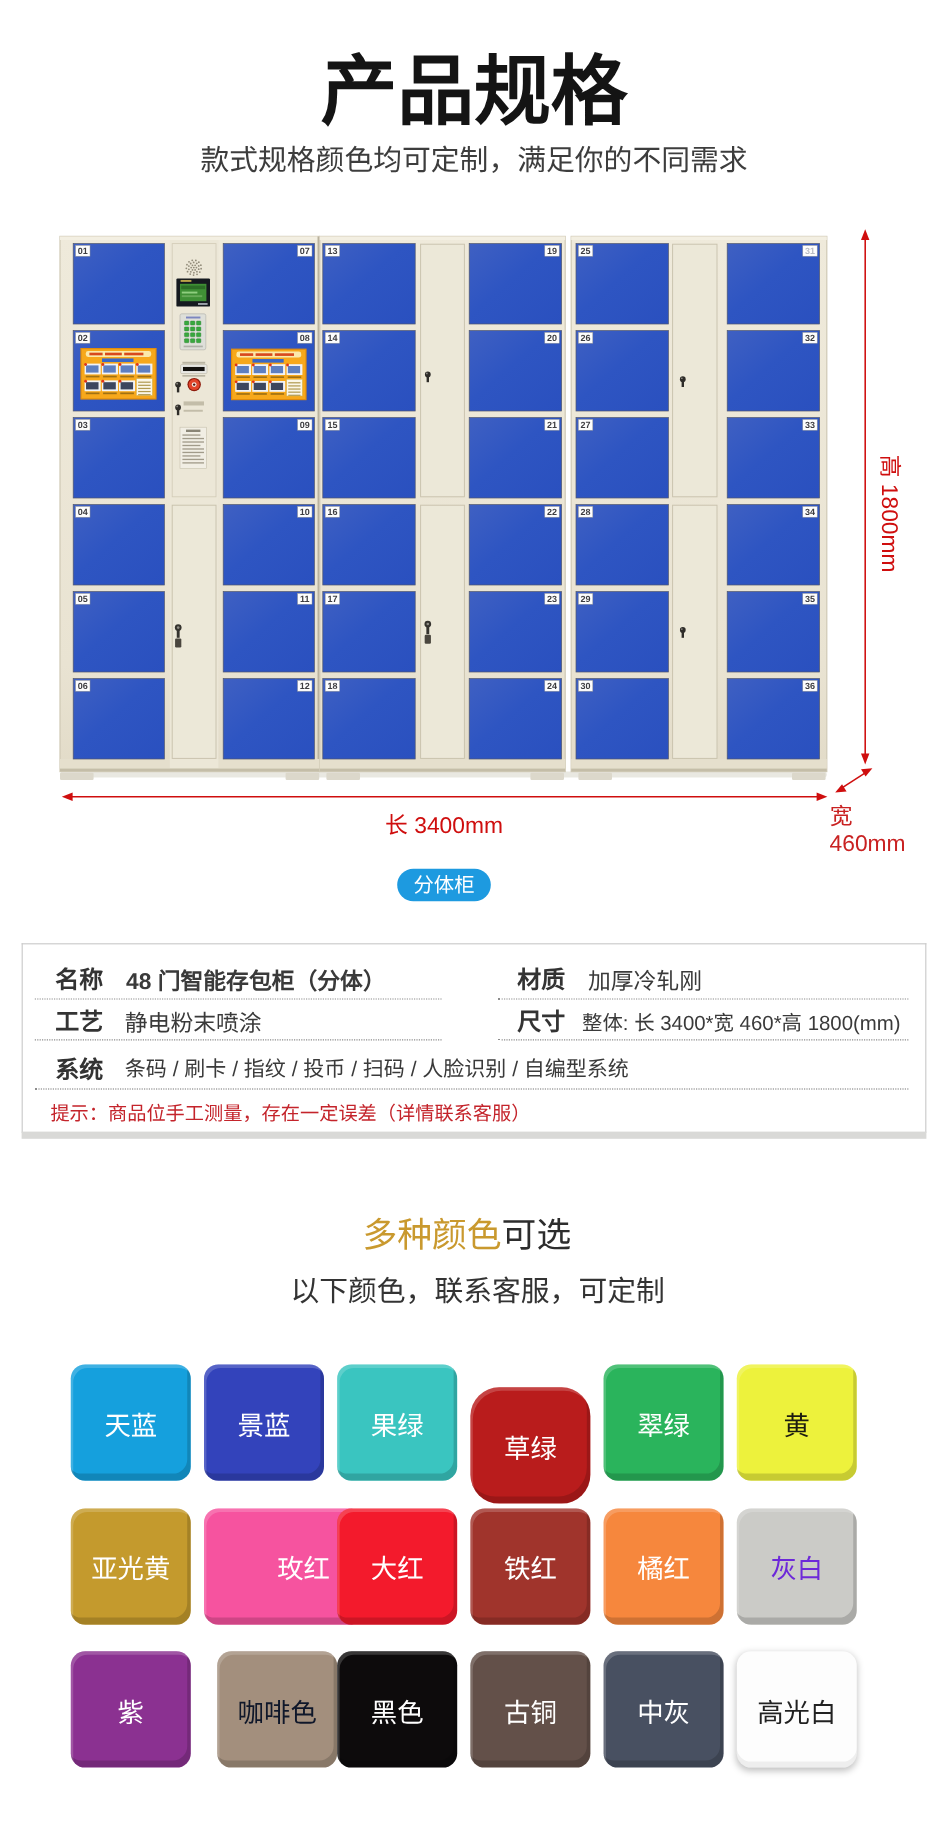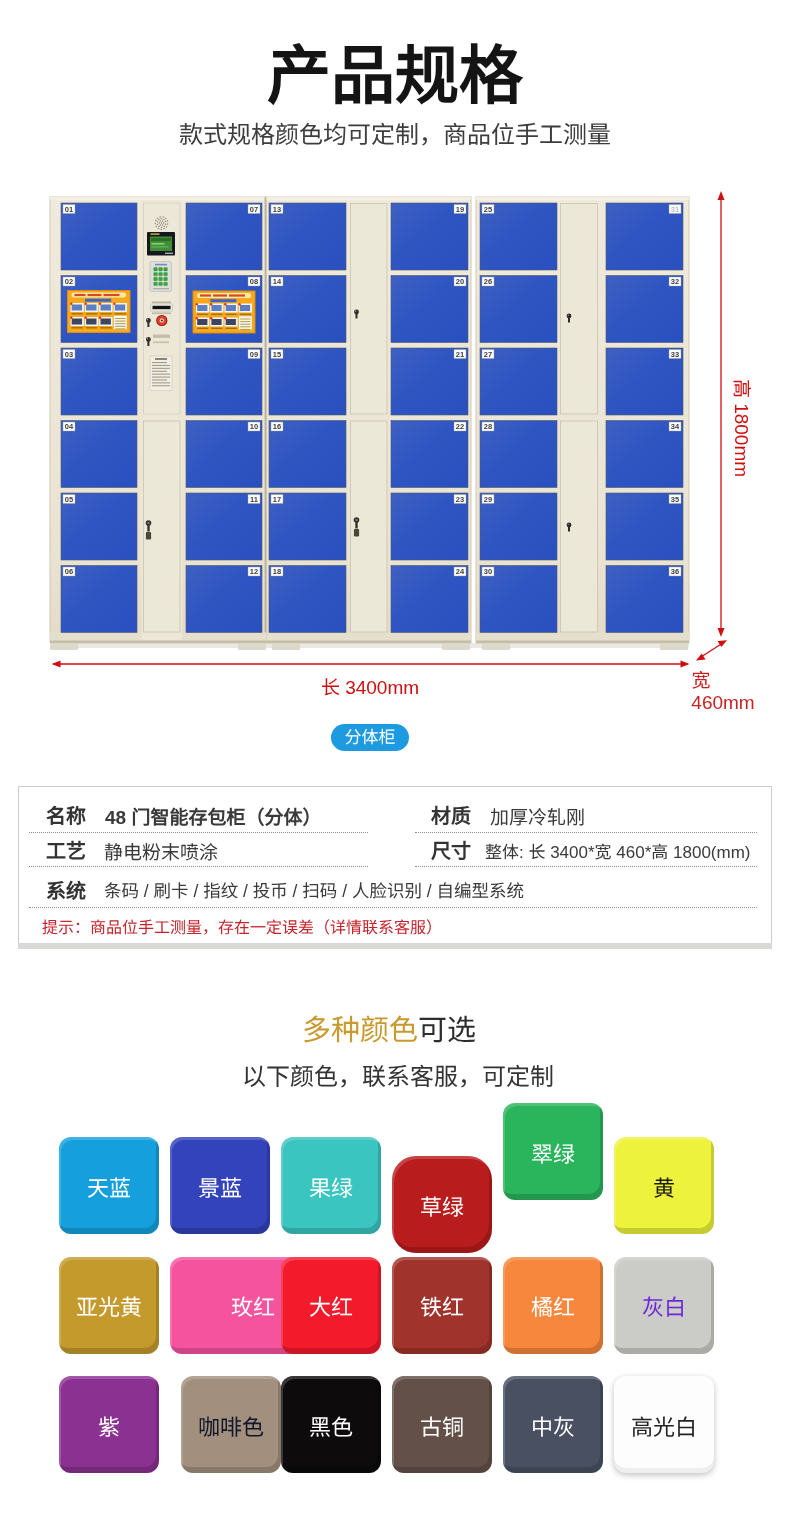--- a/index.html
+++ b/index.html
@@ -11,21 +11,21 @@
         font-size:22px; display:flex; align-items:center; justify-content:center; }
   .lbl { font-weight:bold; font-size:20px; color:#333; }
   .val { font-size:19px; color:#3a3a3a; white-space:nowrap; }
 </style>
 </head>
 <body>
 <div class="page">
 
 <div class="abs" style="left:0;top:44px;width:790px;text-align:center;font-size:64px;font-weight:900;color:#141414;line-height:1;">产品规格</div>
 
-<div class="abs" style="left:0;top:122px;width:790px;text-align:center;font-size:24px;color:#3d3d3d;line-height:1.1;">款式规格颜色均可定制，商品位手工测量</div>
+<div class="abs" style="left:0;top:122px;width:790px;text-align:center;font-size:24px;color:#3d3d3d;line-height:1.1;">款式规格颜色均可定制，满足你的不同需求</div>
 
 <div class="abs" style="left:0;top:185px;width:790px;height:530px;">
 <svg width="790" height="530" viewBox="0 0 790 530" font-family="&quot;Liberation Sans&quot;,sans-serif">
 <defs>
 <linearGradient id="db" x1="0" y1="0" x2="1" y2="1">
             <stop offset="0" stop-color="#3f60c2"></stop>
             <stop offset="0.45" stop-color="#2e55c2"></stop>
             <stop offset="1" stop-color="#2a50bf"></stop>
           </linearGradient>
 <linearGradient id="cream" x1="0" y1="0" x2="0" y2="1">
@@ -596,21 +596,21 @@
 <div class="abs" style="left:3px;top:1064px;width:790px;text-align:center;font-size:24px;color:#333;line-height:1.1;">以下颜色，联系客服，可定制</div>
 
 <div class="sw" style="left:59px;top:1137.0px;background:#15a0dd;color:#fff;box-shadow:inset -3px -6px 0 rgba(0,0,0,.16), inset 2px 3px 0 rgba(255,255,255,.18);">天蓝</div>
 
 <div class="sw" style="left:170px;top:1137.0px;background:#3343bb;color:#fff;box-shadow:inset -3px -6px 0 rgba(0,0,0,.16), inset 2px 3px 0 rgba(255,255,255,.18);">景蓝</div>
 
 <div class="sw" style="left:281px;top:1137.0px;background:#3ac5c0;color:#fff;box-shadow:inset -3px -6px 0 rgba(0,0,0,.16), inset 2px 3px 0 rgba(255,255,255,.18);">果绿</div>
 
 <div class="sw" style="left:392px;top:1156px;background:#b91c1c;color:#fff;box-shadow:inset -3px -6px 0 rgba(0,0,0,.16), inset 2px 3px 0 rgba(255,255,255,.18);border-radius:24px;">草绿</div>
 
-<div class="sw" style="left:503px;top:1103px;background:#2ab45c;color:#fff;box-shadow:inset -3px -6px 0 rgba(0,0,0,.16), inset 2px 3px 0 rgba(255,255,255,.18);">翠绿</div>
+<div class="sw" style="left:503px;top:1137.0px;background:#2ab45c;color:#fff;box-shadow:inset -3px -6px 0 rgba(0,0,0,.16), inset 2px 3px 0 rgba(255,255,255,.18);">翠绿</div>
 
 <div class="sw" style="left:614px;top:1137.0px;background:#edf23c;color:#1c1c10;box-shadow:inset -3px -6px 0 rgba(0,0,0,.16), inset 2px 3px 0 rgba(255,255,255,.18);">黄</div>
 
 <div class="sw" style="left:59px;top:1256.5px;background:#c49a2d;color:#fff;box-shadow:inset -3px -6px 0 rgba(0,0,0,.16), inset 2px 3px 0 rgba(255,255,255,.18);">亚光黄</div>
 
 <div class="sw" style="left:170px;top:1256.5px;background:#f6539f;color:#fff;box-shadow:inset -3px -6px 0 rgba(0,0,0,.16), inset 2px 3px 0 rgba(255,255,255,.18);padding-left:33px;">玫红</div>
 
 <div class="sw" style="left:281px;top:1256.5px;background:#f31a2c;color:#fff;box-shadow:inset -3px -6px 0 rgba(0,0,0,.16), inset 2px 3px 0 rgba(255,255,255,.18);">大红</div>
 
 <div class="sw" style="left:392px;top:1256.5px;background:#a0342c;color:#fff;box-shadow:inset -3px -6px 0 rgba(0,0,0,.16), inset 2px 3px 0 rgba(255,255,255,.18);">铁红</div>

